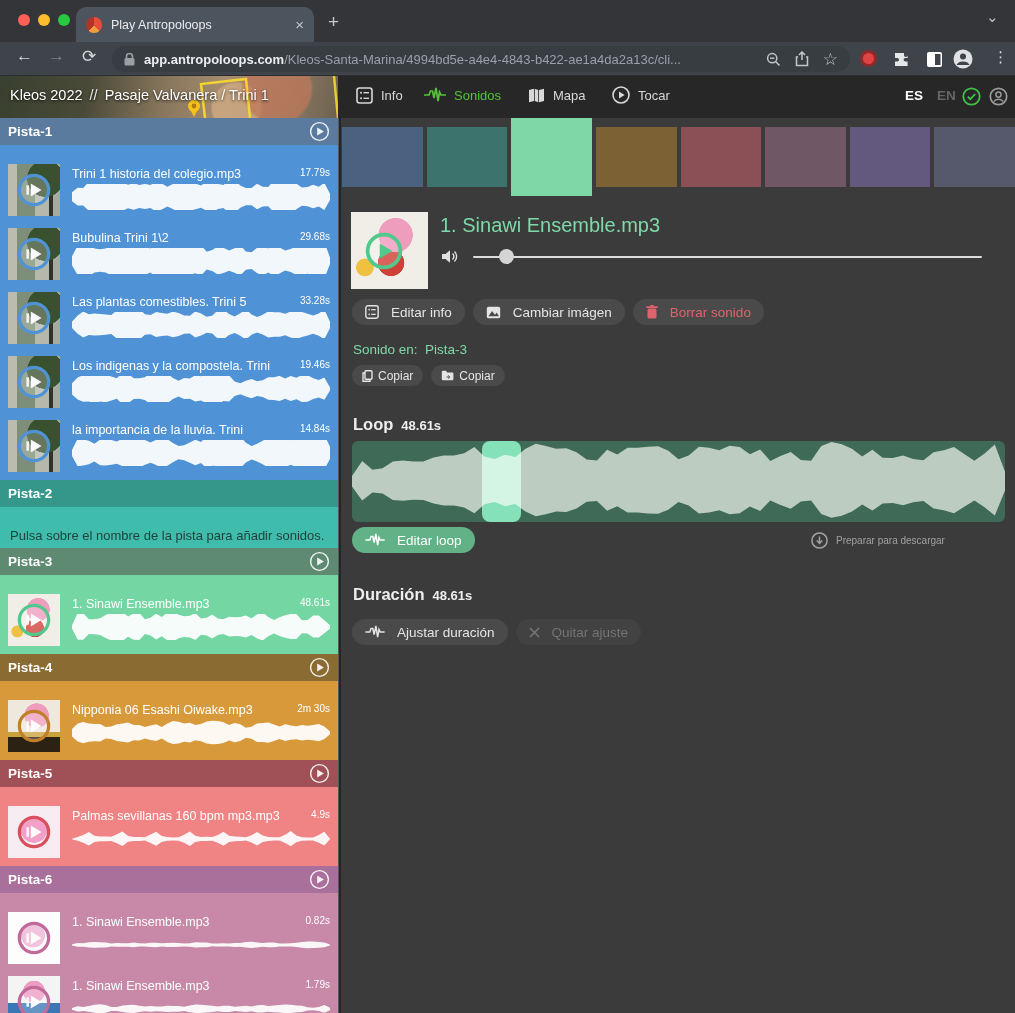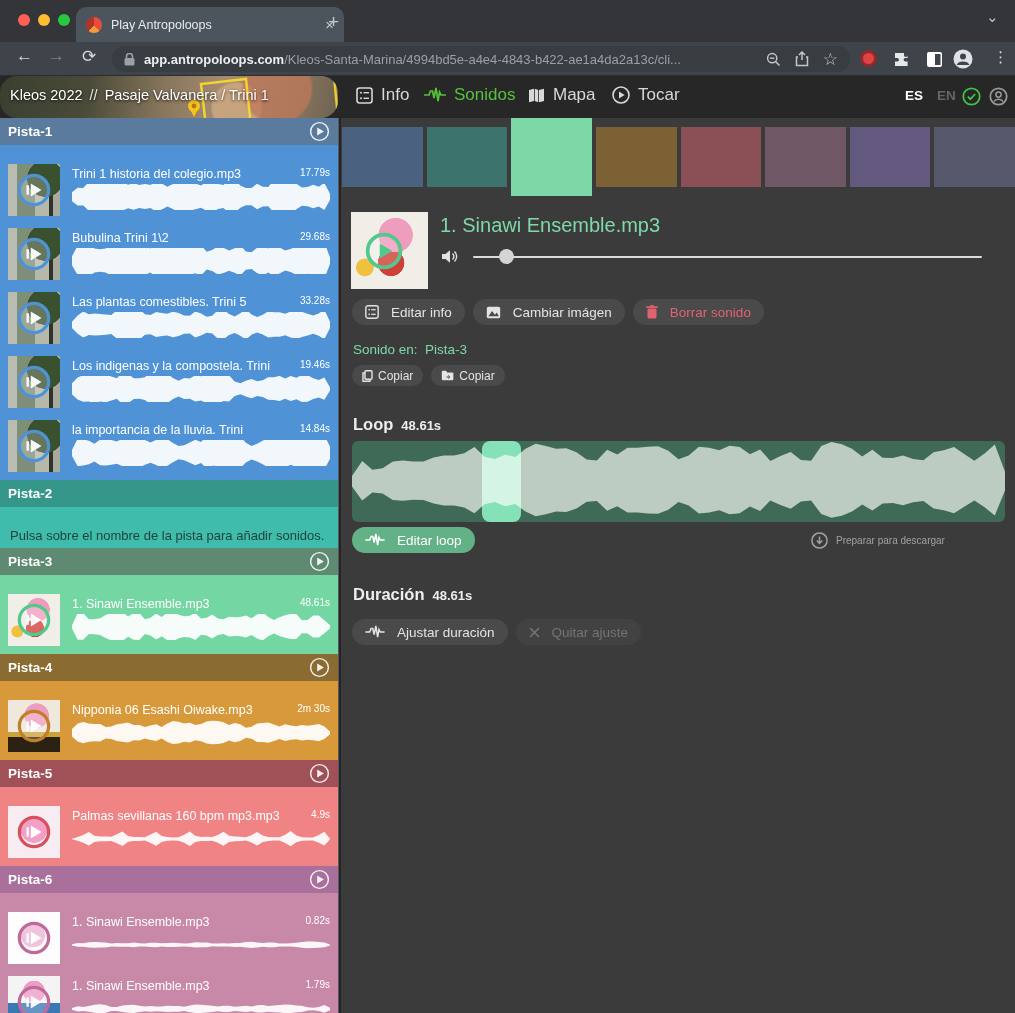--- a/index.html
+++ b/index.html
@@ -1,21 +1,21 @@
 <!DOCTYPE html>
 <html><head>
 <meta charset="utf-8">
 <style>
   html,body{margin:0;padding:0;background:#222;}
   #stage{position:relative;width:1015px;height:1013px;overflow:hidden;
          font-family:"Liberation Sans", sans-serif; -webkit-font-smoothing:antialiased;}
   
   #tabstrip{position:absolute;left:0;top:0;width:1015px;height:42px;background:#343538;}
   .traffic{position:absolute;top:14px;width:12px;height:12px;border-radius:50%;}
-  #tab{position:absolute;left:76px;top:7px;width:268px;height:35px;background:#4c555e;
+  #tab{position:absolute;left:76px;top:7px;width:238px;height:35px;background:#4c555e;
        border-radius:10px 10px 0 0;display:flex;align-items:center;padding:0 10px;box-sizing:border-box;}
   #tab-favicon{width:16px;height:16px;border-radius:50%;
        background:conic-gradient(#e84d3c 0 140deg,#f19a3e 140deg 220deg,#b03427 220deg 360deg);flex:none;}
   #tab-title{color:#e8eaed;font-size:12.5px;margin-left:9px;flex:1;white-space:nowrap;overflow:hidden;}
   #tab-close{color:#c3c7cb;font-size:15px;flex:none;cursor:default;}
   #newtab-btn{position:absolute;left:328px;top:11px;color:#c3c7cb;font-size:19px;}
   #tab-chevron{position:absolute;left:986px;top:8px;color:#c3c7cb;font-size:15px;}
   #toolbar{position:absolute;left:0;top:42px;width:1015px;height:34px;background:#3e4449;border-bottom:1px solid #2b2d30;box-sizing:border-box;}
   .navgly{position:absolute;top:4px;font-size:17px;color:#d6d9dc;}
   #urlbar{position:absolute;left:112px;top:4px;width:738px;height:26px;border-radius:13px;background:#383d42;
@@ -25,26 +25,26 @@
   #url-text .host{color:#eceef0;font-weight:bold;}
   #url-text .path{color:#9aa0a6;}
   .urlbar-ico{flex:none;margin-left:14px;color:#c3c7cb;font-size:14px;line-height:1;}
   .chrome-ext{position:absolute;top:8px;}
   
   #appbar{position:absolute;left:0;top:76px;width:1015px;height:42px;background:#272727;}
   #map-strip{position:absolute;left:0;top:0;width:338px;height:42px;overflow:hidden;
      background:
        radial-gradient(circle at 82% 30%, rgba(190,120,90,.75) 0 12%, transparent 13%),
        radial-gradient(circle at 70% 75%, rgba(205,170,130,.8) 0 10%, transparent 11%),
-       linear-gradient(100deg,#39402f 0%,#4a4a38 26%,#86755c 48%,#a78d70 66%,#8f7a62 84%,#6c6250 100%); border-radius: 17px;}
+       linear-gradient(100deg,#39402f 0%,#4a4a38 26%,#86755c 48%,#a78d70 66%,#8f7a62 84%,#6c6250 100%);}
   #map-strip svg{position:absolute;left:0;top:0;}
   #breadcrumb{position:absolute;left:10px;top:11px;font-size:14.5px;color:#fff;
       text-shadow:0 1px 3px rgba(0,0,0,.85);white-space:nowrap;}
   #breadcrumb .sep{margin:0 7px;color:#e8e8e8;}
-  .appnav{position:absolute;top:0;height:38px;display:flex;align-items:center;color:#d8d8d8;font-size:17px;}
+  .appnav{position:absolute;top:0;height:38px;display:flex;align-items:center;color:#d8d8d8;font-size:13px;}
   .appnav .ico{margin-right:8px;display:flex;}
   .appnav.active{color:#57c13a;}
   #lang-es{position:absolute;left:905px;top:12px;color:#fff;font-weight:bold;font-size:13.5px;}
   #lang-en{position:absolute;left:937px;top:12px;color:#666;font-weight:bold;font-size:13.5px;}
   #sync-ico{position:absolute;left:962px;top:11px;}
   #account-ico{position:absolute;left:989px;top:11px;}
   
   #sidebar{position:absolute;left:0;top:118px;width:338px;height:895px;overflow:hidden;background:#2a2a2a;}
   #side-divider{position:absolute;left:338px;top:118px;width:3px;height:895px;background:#252525;border-left:1px solid #55585c;box-sizing:border-box;}
   .track-header{height:27px;display:flex;align-items:center;padding:0 8px;box-sizing:border-box;}

